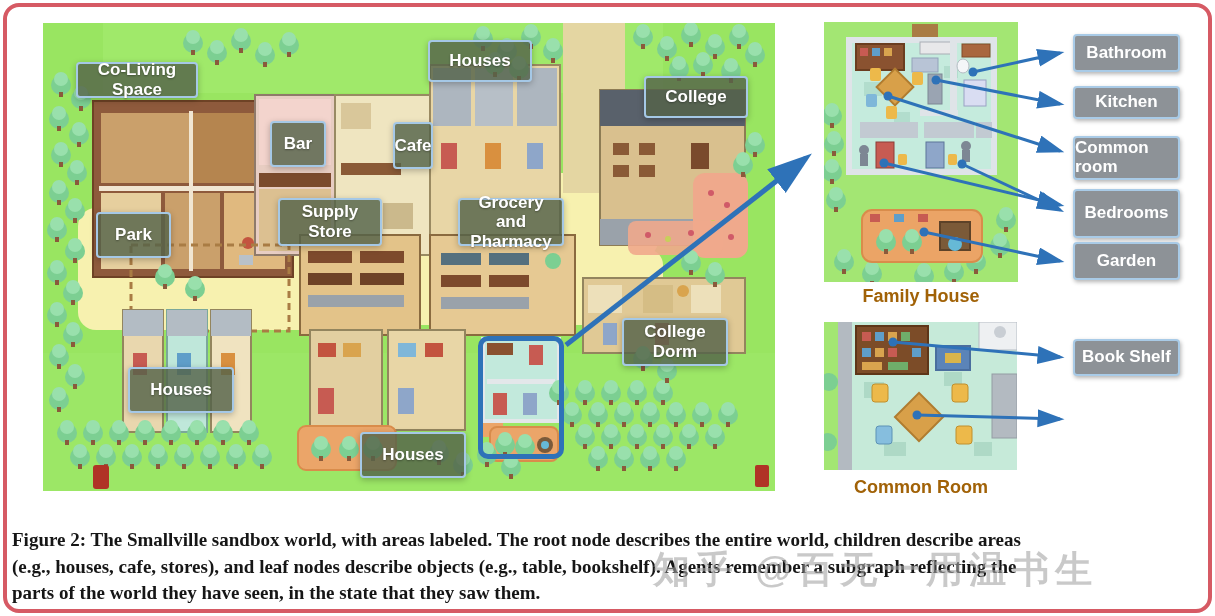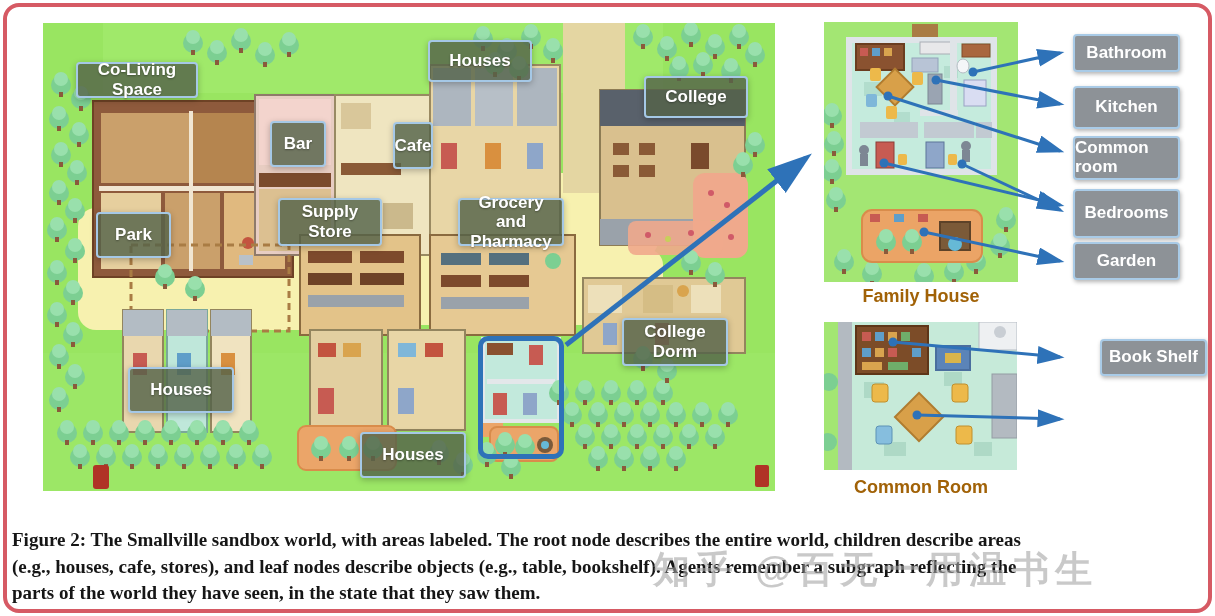--- a/index.html
+++ b/index.html
@@ -386,25 +386,25 @@
   <div class="map-label" style="left:393px;top:122px;width:40px;height:47px">Cafe</div>
   <div class="map-label" style="left:644px;top:76px;width:104px;height:42px">College</div>
   <div class="map-label" style="left:96px;top:212px;width:75px;height:46px">Park</div>
   <div class="map-label" style="left:278px;top:198px;width:104px;height:48px">Supply Store</div>
   <div class="map-label" style="left:458px;top:198px;width:106px;height:48px">Grocery and Pharmacy</div>
   <div class="map-label" style="left:128px;top:367px;width:106px;height:46px">Houses</div>
   <div class="map-label" style="left:622px;top:318px;width:106px;height:48px">College Dorm</div>
   <div class="map-label" style="left:360px;top:432px;width:106px;height:46px">Houses</div>
 
   <div class="room-label" style="left:1073px;top:34px;width:107px;height:38px">Bathroom</div>
-  <div class="room-label" style="left:1073px;top:86px;width:107px;height:43px">Kitchen</div>
+  <div class="room-label" style="left:1073px;top:86px;width:107px;height:33px">Kitchen</div>
   <div class="room-label" style="left:1073px;top:136px;width:107px;height:44px">Common room</div>
   <div class="room-label" style="left:1073px;top:189px;width:107px;height:49px">Bedrooms</div>
   <div class="room-label" style="left:1073px;top:242px;width:107px;height:38px">Garden</div>
-  <div class="room-label" style="left:1100px;top:339px;width:107px;height:37px">Book Shelf</div>
+  <div class="room-label" style="left:1073px;top:339px;width:107px;height:37px">Book Shelf</div>
 
   <svg class="abs" style="left:0;top:0;pointer-events:none" width="1215" height="616" viewBox="0 0 1215 616">
     <defs>
       <marker id="ah" markerWidth="10" markerHeight="8" refX="7.5" refY="3" orient="auto" markerUnits="strokeWidth">
         <path d="M0,0 L9,3 L0,6 Z" fill="#2e72b8"></path>
       </marker>
     </defs>
 
     <line x1="566" y1="345" x2="806" y2="158" stroke="#2e72b8" stroke-width="5" marker-end="url(#ah)"></line>
 

